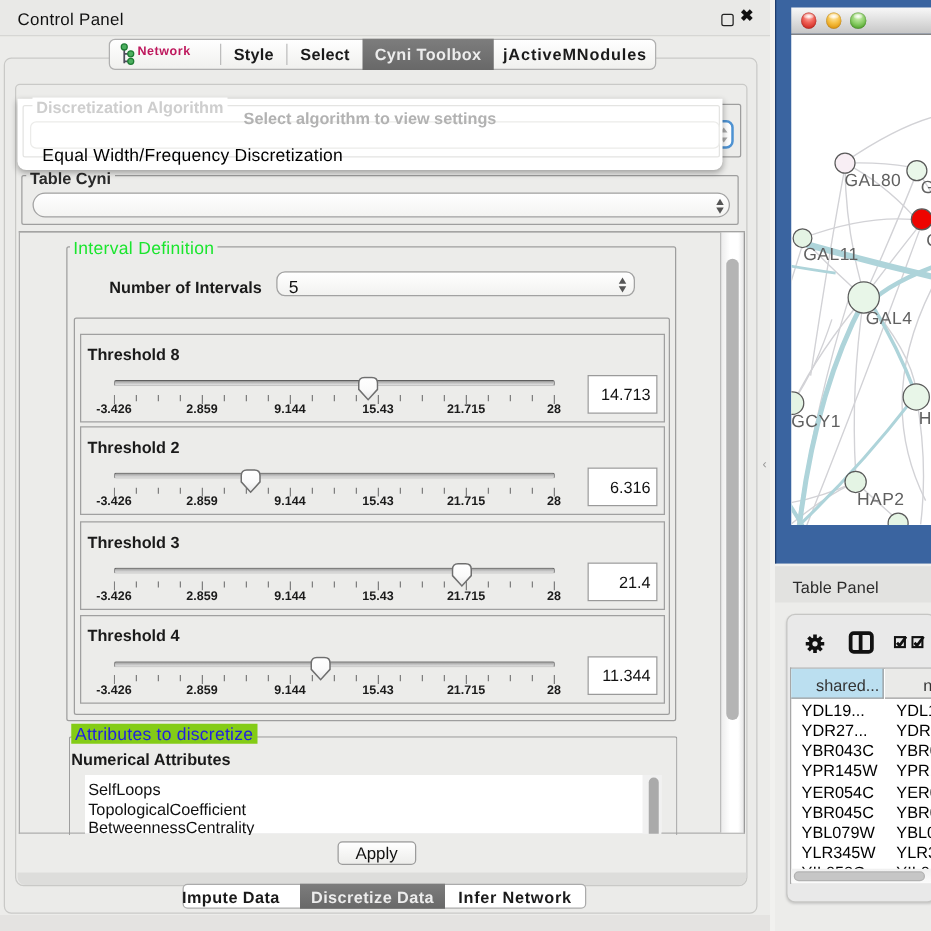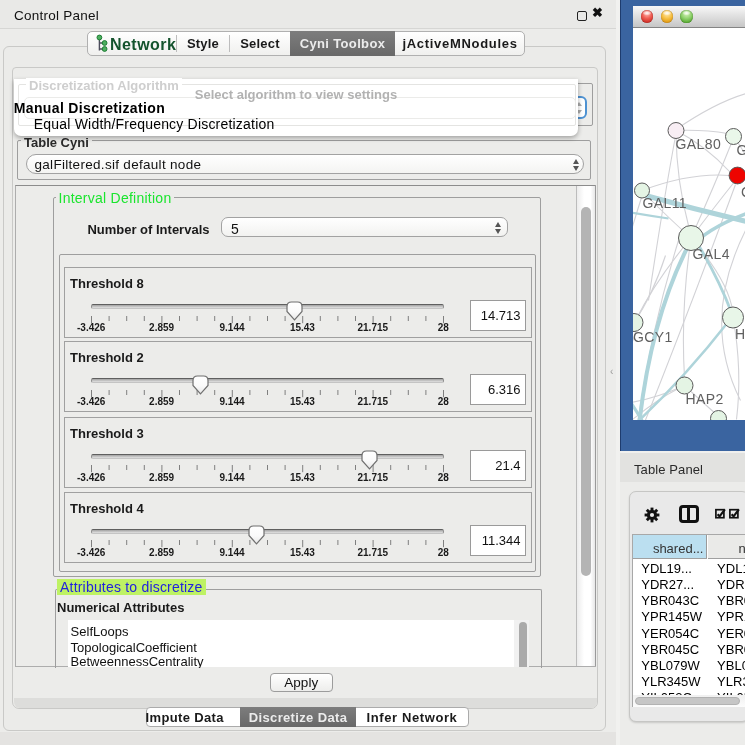--- a/index.html
+++ b/index.html
@@ -26,37 +26,36 @@
   <div class="abs" style="left:87px;top:31px;width:438px;height:25px;background:linear-gradient(#ffffff,#f0f0ee);border:1px solid #b0b0b0;border-radius:5px;"></div>
   <div class="abs" style="left:176px;top:35px;width:1px;height:17px;background:#bdbdbd;"></div>
   <div class="abs" style="left:229px;top:35px;width:1px;height:17px;background:#bdbdbd;"></div>
   <div class="abs" style="left:290px;top:31px;width:105px;height:25px;background:linear-gradient(#7d7d7d,#686868);"></div>
   <svg class="abs" style="left:95px;top:33.5px;" width="13" height="18" viewBox="0 0 13 18">
     <path d="M4.4 3.5 L4.4 16.5 M4.4 9 L9.6 9 M4.4 15 L9.6 15" stroke="#4d4d5c" stroke-width="1.4" fill="none"></path>
     <circle cx="4.4" cy="3.5" r="2.4" fill="#4caf5f" stroke="#1d7c33" stroke-width="1"></circle>
     <circle cx="9.6" cy="9" r="2.4" fill="#4caf5f" stroke="#1d7c33" stroke-width="1"></circle>
     <circle cx="9.6" cy="15" r="2.4" fill="#4caf5f" stroke="#1d7c33" stroke-width="1"></circle>
   </svg>
-  <div class="abs" style="left:110px;top:36px;width:60px;font-size:16px;font-weight:bold;letter-spacing:0.45px;color:#14532d;">Network</div>
+  <div class="abs" style="left:110px;top:36px;width:60px;font-size:10px;font-weight:bold;letter-spacing:0.45px;color:#be185d;">Network</div>
   <div class="abs" style="left:177px;top:36px;width:52px;text-align:center;font-size:13px;font-weight:bold;letter-spacing:0.2px;color:#1a1a1a;">Style</div>
   <div class="abs" style="left:230px;top:36px;width:60px;text-align:center;font-size:13px;font-weight:bold;letter-spacing:0.2px;color:#1a1a1a;">Select</div>
   <div class="abs" style="left:290px;top:36px;width:105px;text-align:center;font-size:13px;font-weight:bold;letter-spacing:0.35px;color:#ececec;">Cyni Toolbox</div>
   <div class="abs" style="left:395px;top:36px;width:130px;text-align:center;font-size:13px;font-weight:bold;letter-spacing:0.7px;color:#1a1a1a;">jActiveMNodules</div>
 
   <div class="abs" style="left:17px;top:83px;width:576px;height:43px;border:1px solid #9e9e9e;border-radius:2px;"></div>
   <div class="abs" style="left:24px;top:77px;padding:0 3px;background:#ececea;font-size:13px;font-weight:bold;color:#2a2a2a;">Discretization Algorithm</div>
 
   <div class="abs" style="left:566px;top:96px;width:21px;height:23px;border:2.5px solid #4e92d2;border-radius:6px;background:#fff;"></div>
   <div class="abs" style="left:575.5px;top:101.5px;width:0;height:0;border-left:3px solid transparent;border-right:3px solid transparent;border-bottom:4px solid #aaaaaa;"></div>
   <div class="abs" style="left:575.5px;top:109.5px;width:0;height:0;border-left:3px solid transparent;border-right:3px solid transparent;border-top:4px solid #aaaaaa;"></div>
 
   <div class="abs" style="left:17px;top:140px;width:574px;height:40px;border:1px solid #9e9e9e;border-radius:2px;"></div>
   <div class="abs" style="left:21px;top:135px;padding:0 3px;background:#ececea;font-size:13px;font-weight:bold;color:#2a2a2a;">Table Cyni</div>
   <div class="abs" style="left:26px;top:154px;width:558px;height:20px;background:linear-gradient(#ffffff,#f4f4f2);border:1px solid #a2a2a2;border-radius:10px;"></div>
-  <div class="abs" style="left:34.5px;top:157px;font-size:13.5px;letter-spacing:0.3px;color:#111;">galFiltered.sif default node</div>
   <div class="abs" style="left:573px;top:159px;width:0;height:0;border-left:3.5px solid transparent;border-right:3.5px solid transparent;border-bottom:5px solid #555;"></div>
   <div class="abs" style="left:573px;top:166px;width:0;height:0;border-left:3.5px solid transparent;border-right:3.5px solid transparent;border-top:5px solid #555;"></div>
 
   <div class="abs" style="left:15px;top:185px;width:581px;height:482px;background:#ececea;border-top:1px solid #8c8c8c;border-left:1px solid #adadad;border-right:1px solid #adadad;border-bottom:1px solid #adadad;"></div>
   <div class="abs" style="left:52.5px;top:197px;width:488px;height:380px;border:1px solid #9e9e9e;border-radius:2px;"></div>
   <div class="abs" style="left:55.5px;top:190px;padding:0 3px;background:#ececea;font-size:14px;letter-spacing:0.25px;color:#1ae52e;">Interval Definition</div>
   <div class="abs b" style="left:87.4px;top:221.5px;font-size:13px;color:#1a1a1a;">Number of Intervals</div>
   <div class="abs" style="left:220.5px;top:217.4px;width:287px;height:20px;background:linear-gradient(#ffffff,#f2f2f0);border:1px solid #a2a2a2;border-radius:7px;"></div>
   <div class="abs" style="left:231px;top:220.5px;font-size:14px;color:#111;">5</div>
   <div class="abs" style="left:495px;top:222px;width:0;height:0;border-left:3.5px solid transparent;border-right:3.5px solid transparent;border-bottom:5px solid #555;"></div>
@@ -228,37 +227,36 @@
       <defs>
         <linearGradient id="tg3" x1="0" y1="0" x2="0" y2="1">
           <stop offset="0" stop-color="#ffffff"></stop>
           <stop offset="0.55" stop-color="#fafafa"></stop>
           <stop offset="1" stop-color="#e8e8e8"></stop>
         </linearGradient>
       </defs>
     </svg>
   <div class="abs" style="left:469.5px;top:524.5px;width:56px;height:31px;background:#fff;border:1px solid #9a9a9a;font-size:13px;color:#111;text-align:right;line-height:29px;padding-right:4px;">11.344</div>
   <div class="abs" style="left:55px;top:588.5px;width:487px;height:79px;border:1px solid #9e9e9e;border-top-left-radius:2px;border-top-right-radius:2px;border-bottom:none;"></div>
-  <div class="abs" style="left:57px;top:578.8px;padding:0 3px;background:#bef264;font-size:14px;letter-spacing:0.2px;color:#2222dd;">Attributes to discretize</div>
+  <div class="abs" style="left:57px;top:578.8px;padding:0 3px;background:#84cc16;font-size:14px;letter-spacing:0.2px;color:#2222dd;">Attributes to discretize</div>
   <div class="abs b" style="left:57px;top:599.9px;font-size:13px;color:#1a1a1a;">Numerical Attributes</div>
   <div class="abs" style="left:67.5px;top:620px;width:461.5px;height:47px;background:#fff;overflow:hidden;"></div>
   <div class="abs" style="left:70.6px;top:624.3px;font-size:13px;color:#111;">SelfLoops</div>
   <div class="abs" style="left:70.6px;top:639.7px;font-size:13px;color:#111;">TopologicalCoefficient</div>
   <div class="abs" style="left:70.6px;top:654px;font-size:13px;color:#111;">BetweennessCentrality</div>
   <div class="abs" style="left:514px;top:620px;width:15px;height:47px;background:#f1f1f1;"></div>
   <div class="abs" style="left:518.5px;top:622px;width:8.5px;height:45px;background:#aaaaaa;border-radius:4px 4px 0 0;"></div>
   <div class="abs" style="left:575.5px;top:186px;width:20.5px;height:480px;background:linear-gradient(to right,#ececec,#ffffff 40%,#ffffff 75%,#e7e7e7);border-left:1px solid #bcbcbc;border-right:1px solid #9a9a9a;"></div>
   <div class="abs" style="left:581px;top:207px;width:10px;height:369px;background:#b4b4b4;border-radius:5px;"></div>
 
   <div class="abs" style="left:13.6px;top:79px;width:564px;height:56.5px;background:#ffffff;border-radius:0 0 7px 7px;box-shadow:0 2px 5px rgba(0,0,0,0.32);"></div>
   <div class="abs" style="left:17.5px;top:84px;width:558px;height:42px;border:1px solid #e4e4e2;border-radius:2px;"></div>
   <div class="abs" style="left:24px;top:96.5px;width:552px;height:22px;border:1px solid #ebebe9;border-radius:5px;"></div>
   <div class="abs b" style="left:26px;top:77.5px;padding:0 3px;font-size:13px;color:#cecece;background:#fff;">Discretization Algorithm</div>
   <div class="abs b" style="left:14px;top:87px;width:564px;text-align:center;font-size:13px;color:#b2b2b2;">Select algorithm to view settings</div>
-  <div class="abs b" style="left:13.8px;top:100px;font-size:14px;letter-spacing:0.35px;color:#000;">Manual Discretization</div>
   <div class="abs" style="left:13.8px;top:115.5px;font-size:14px;letter-spacing:0.2px;color:#000;padding-left:20px;">Equal Width/Frequency Discretization</div>
 
   <div class="abs" style="left:16px;top:667.5px;width:579px;height:5px;background:#ececea;"></div>
   <div class="abs" style="left:13.5px;top:697.5px;width:583px;height:10.5px;background:#dddddb;border-radius:0 0 6px 6px;"></div>
 
   <div class="abs" style="left:269.5px;top:673px;width:63.5px;height:19px;background:linear-gradient(#ffffff,#ededeb);border:1px solid #9c9c9c;border-radius:4px;text-align:center;font-size:13.5px;color:#111;line-height:17px;">Apply</div>
   <div class="abs" style="left:145.6px;top:706.5px;width:323px;height:20px;background:#ffffff;border:1px solid #ababab;border-radius:4px;"></div>
   <div class="abs" style="left:240px;top:706.5px;width:116px;height:20px;background:linear-gradient(#7d7d7d,#686868);"></div>
   <div class="abs" style="left:145.6px;top:709.5px;width:95px;font-size:13px;font-weight:bold;letter-spacing:0.35px;color:#1a1a1a;">Impute Data</div>
   <div class="abs" style="left:240px;top:709.5px;width:116px;text-align:center;font-size:13px;font-weight:bold;letter-spacing:0.35px;color:#ececec;">Discretize Data</div>

